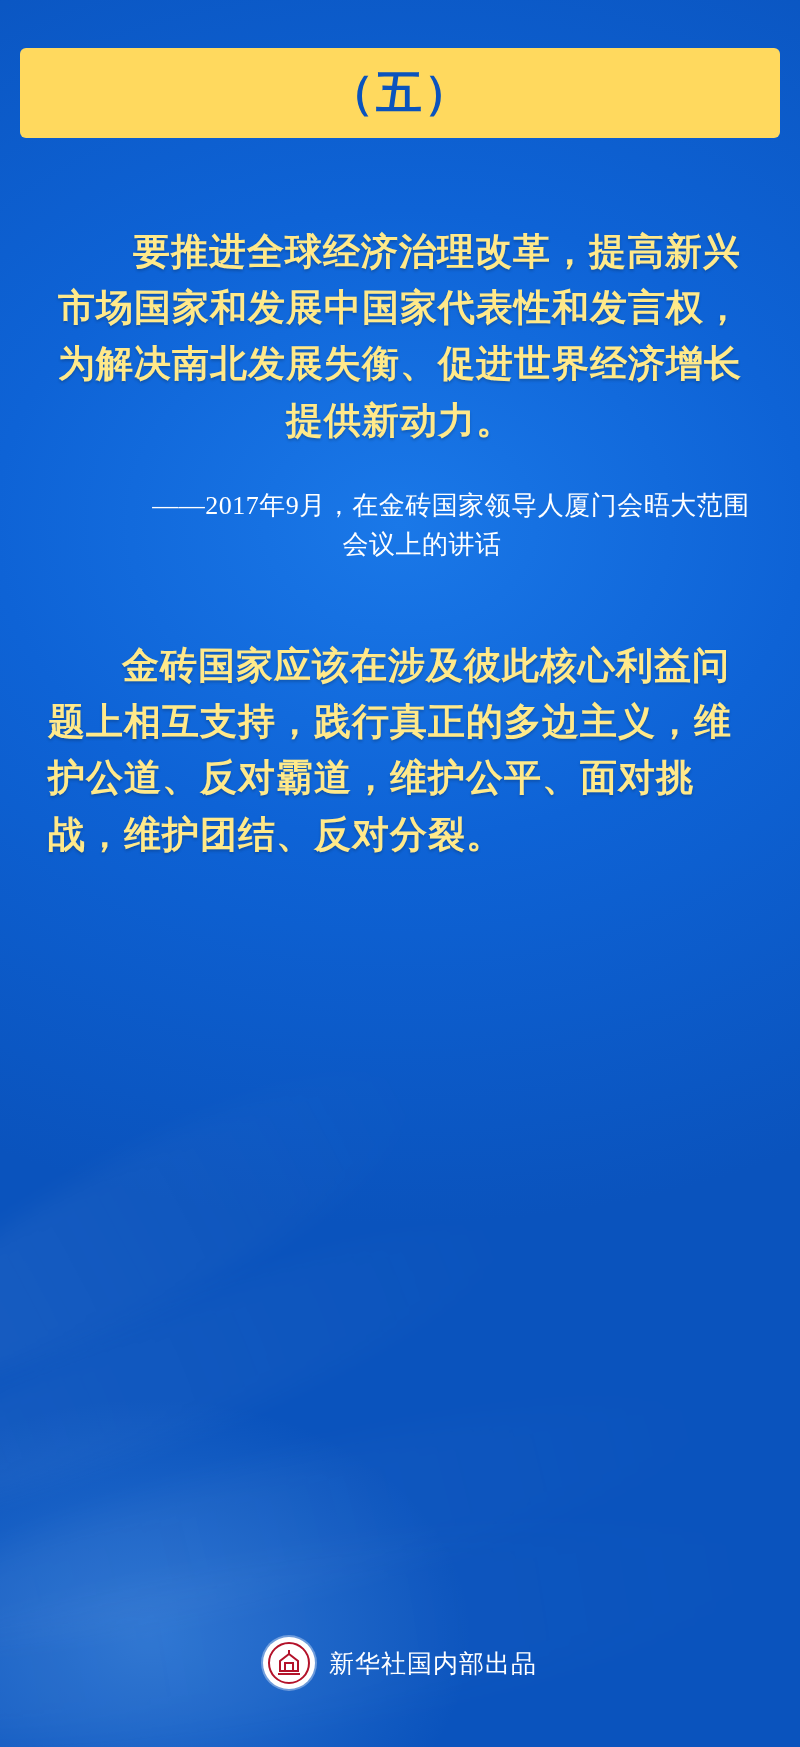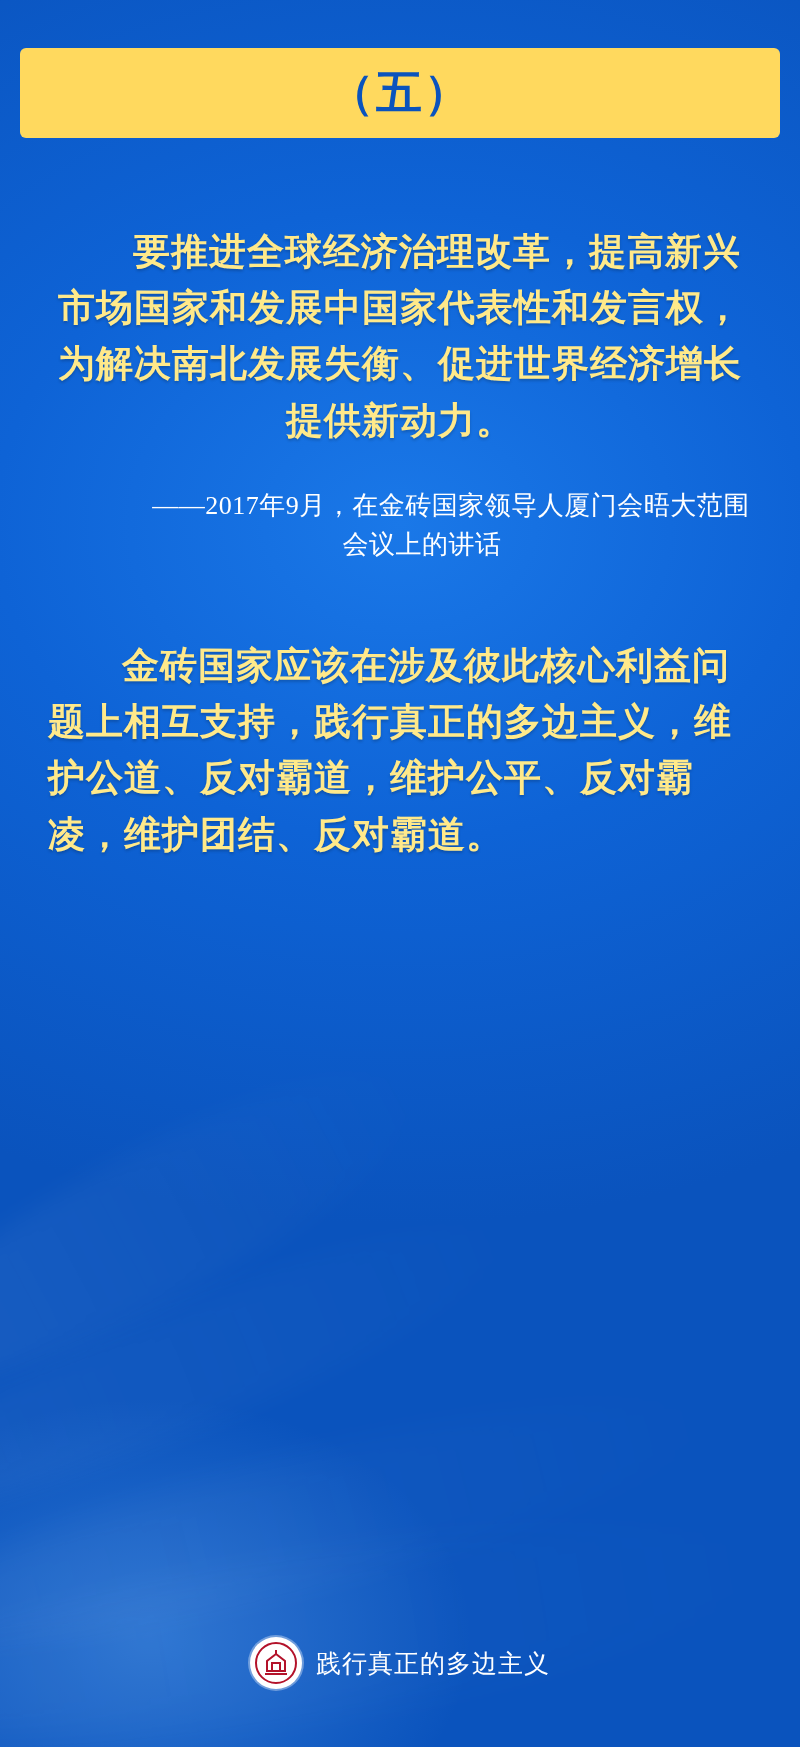--- a/index.html
+++ b/index.html
@@ -141,31 +141,31 @@
 
   <div class="content">
 
     <div class="quote-block first">
       <p class="quote-text">要推进全球经济治理改革，提高新兴市场国家和发展中国家代表性和发言权，为解决南北发展失衡、促进世界经济增长提供新动力。</p>
       <p class="quote-source">——2017年9月，在金砖国家领导人厦门会晤大范围会议上的讲话</p>
     </div>
 
 
     <div class="quote-block">
-      <p class="quote-text">金砖国家应该在涉及彼此核心利益问题上相互支持，践行真正的多边主义，维护公道、反对霸道，维护公平、反对霸凌，维护团结、反对霸道。</p>
+      <p class="quote-text">金砖国家应该在涉及彼此核心利益问题上相互支持，践行真正的多边主义，维护公道、反对霸道，维护公平、面对挑战，维护团结、反对分裂。</p>
     </div>
 
   </div>
 
   <div class="footer">
     <div class="logo">
       <svg width="44" height="44" viewBox="0 0 44 44" aria-hidden="true">
         <circle cx="22" cy="22" r="20" fill="none" stroke="#b3122a" stroke-width="2"></circle>
         <path d="M13 30 L13 20 L22 13 L31 20 L31 30 Z" fill="none" stroke="#b3122a" stroke-width="2"></path>
         <path d="M18 30 L18 22 L26 22 L26 30" fill="none" stroke="#b3122a" stroke-width="2"></path>
         <line x1="22" y1="9" x2="22" y2="13" stroke="#b3122a" stroke-width="2"></line>
         <line x1="11" y1="33" x2="33" y2="33" stroke="#b3122a" stroke-width="2"></line>
       </svg>
     </div>
-    <div class="footer-text">践行真正的多边主义</div>
+    <div class="footer-text">新华社国内部出品</div>
   </div>
 
 </div>
 
 </body></html>

